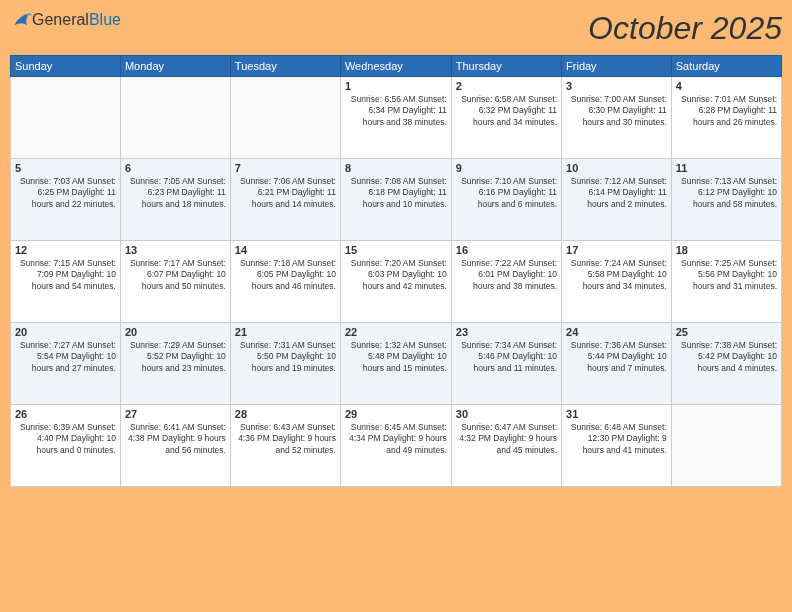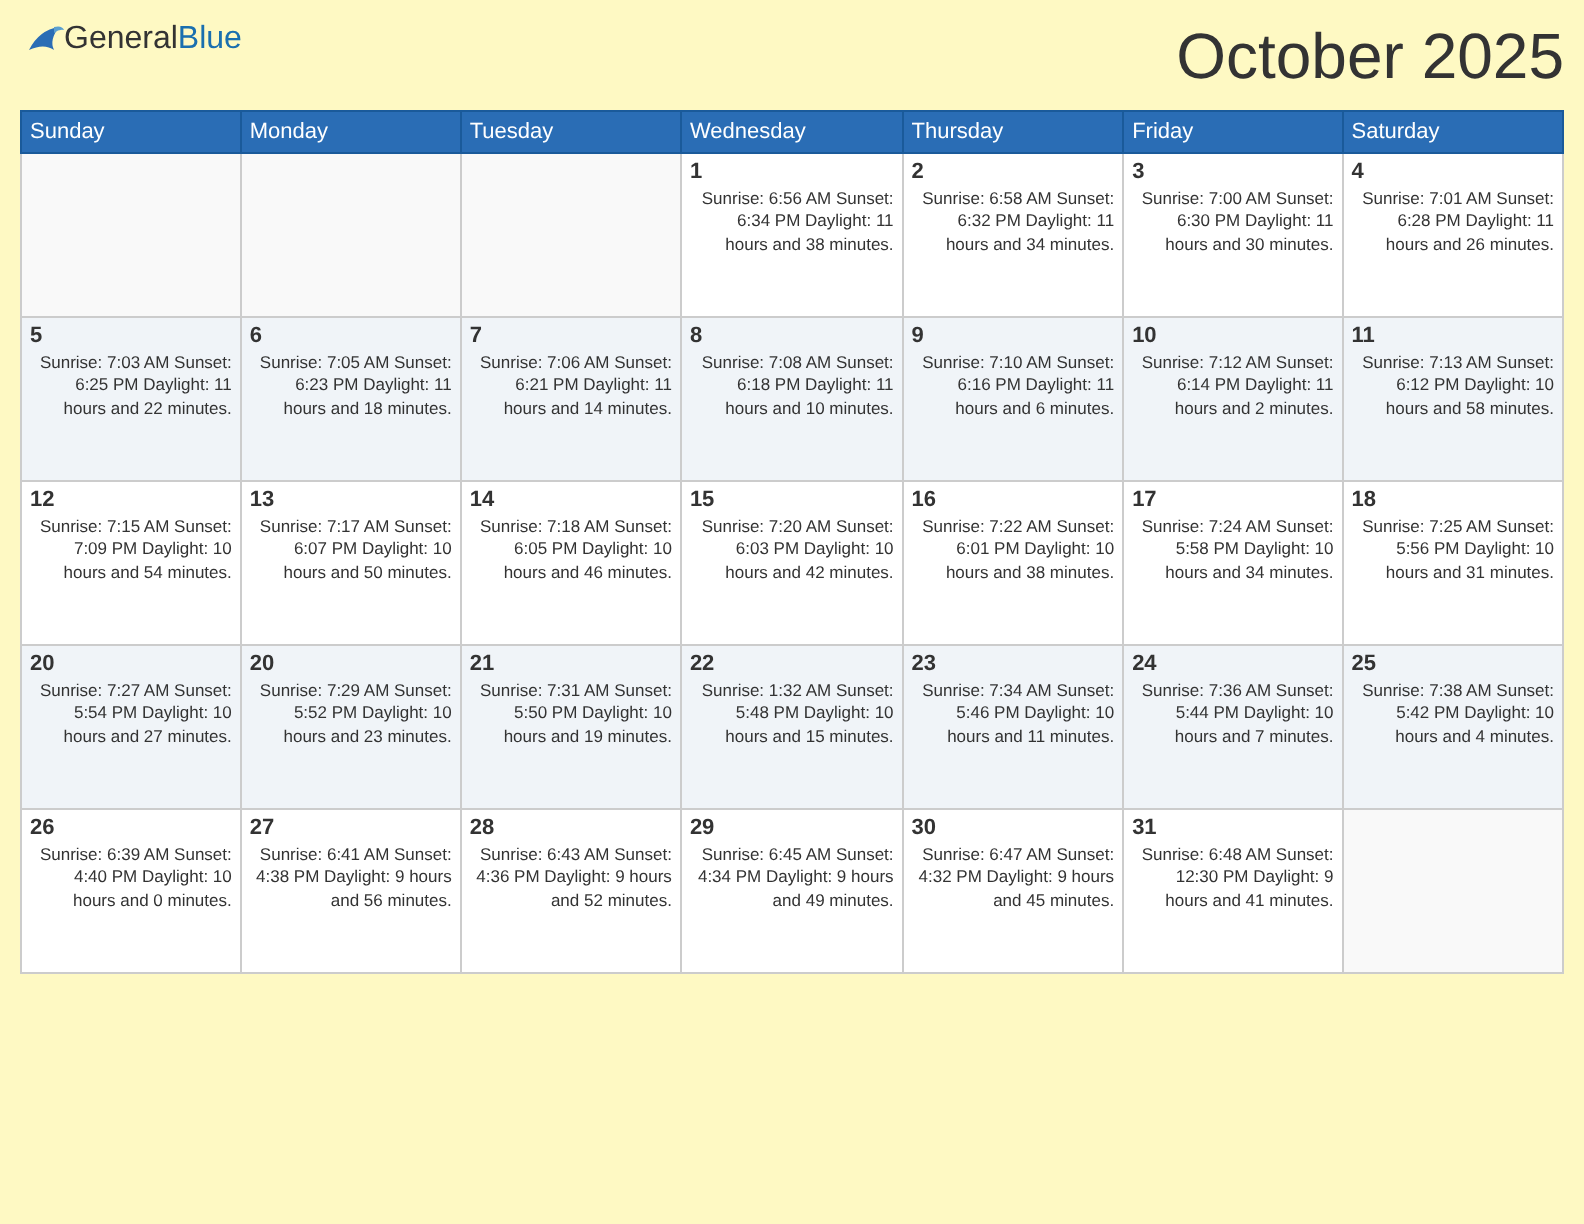--- a/index.html
+++ b/index.html
@@ -6,21 +6,21 @@
     body {
       font-family: Arial, sans-serif;
       background: #fff;
       width: 792px;
       height: 612px;
       overflow: hidden;
     }
     .page {
       width: 792px;
       height: 612px;
-      background: #fef9c3;
+      background: #fdba74;
       padding: 10px;
     }
     .header {
       display: flex;
       justify-content: space-between;
       align-items: flex-start;
       margin-bottom: 8px;
     }
     .logo {
       display: flex;
@@ -33,20 +33,21 @@
       height: 20px;
       margin-left: 2px;
     }
     .title-block {
       text-align: right;
     }
     .month-title {
       font-size: 32px;
       font-weight: normal;
       color: #333;
+      font-style: italic;
     }
     .subtitle {
       font-size: 14px;
       color: #555;
     }
     .calendar {
       width: 100%;
       border-collapse: collapse;
       border: 1px solid #ccc;
     }

